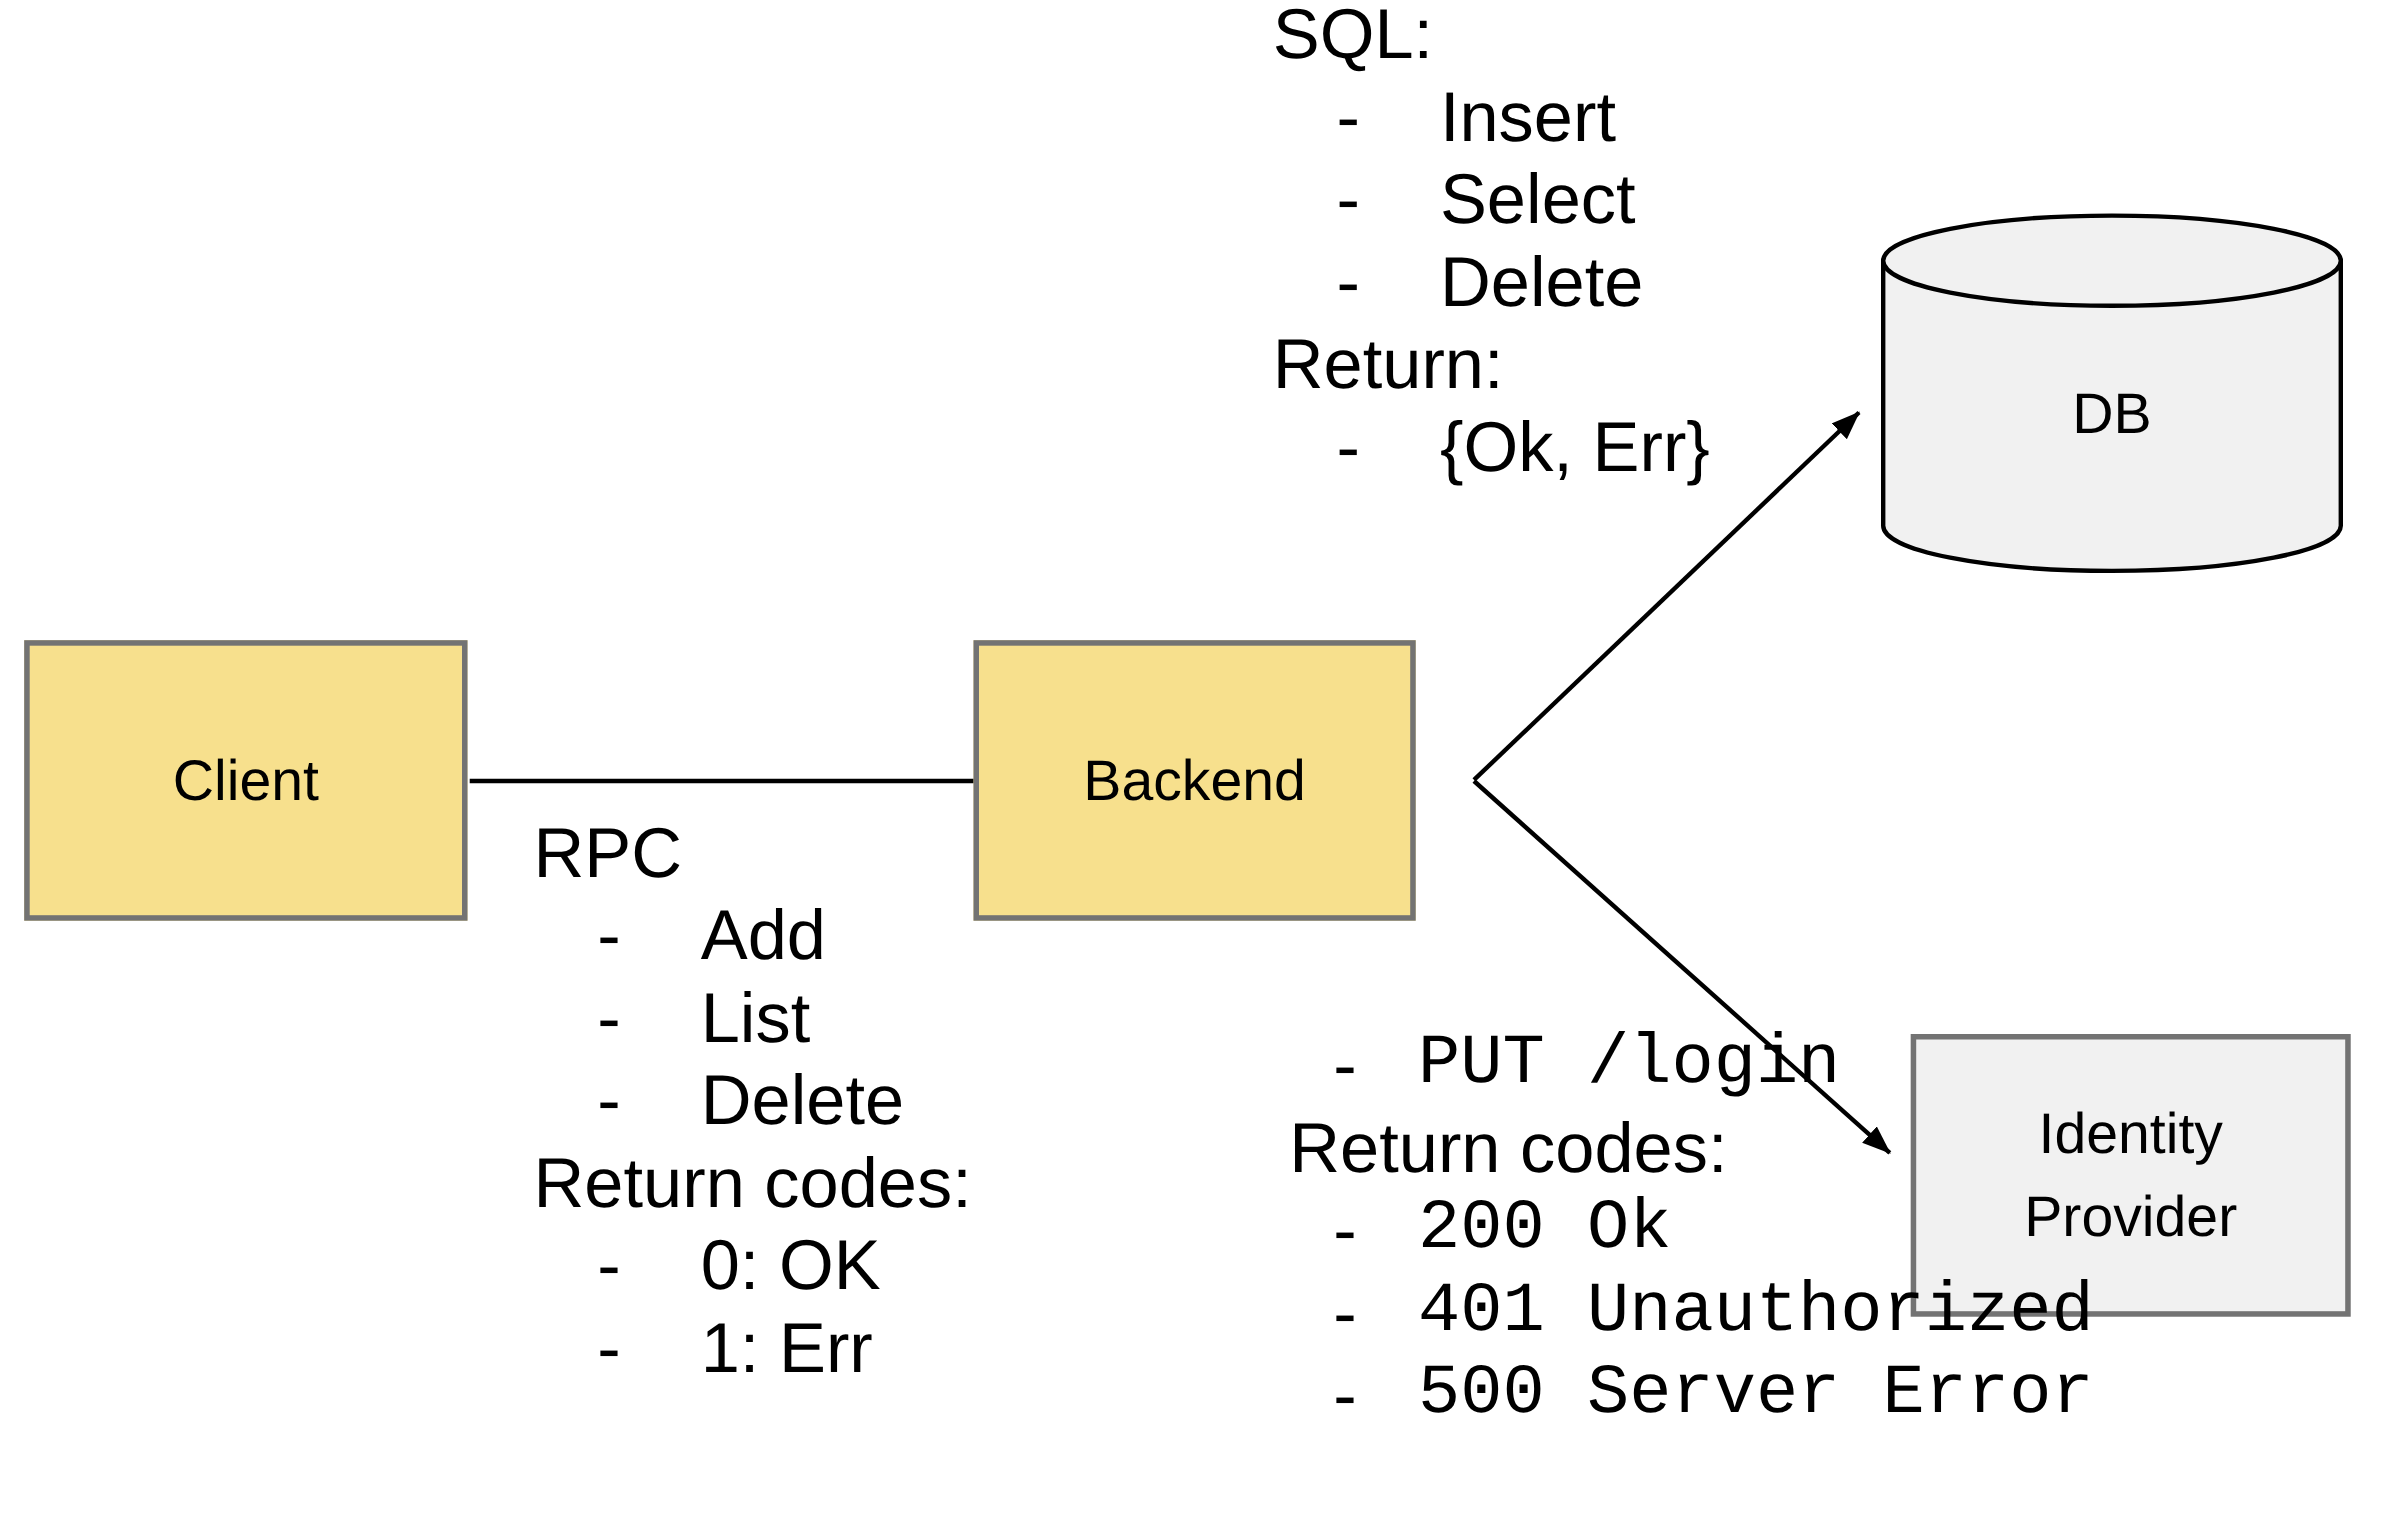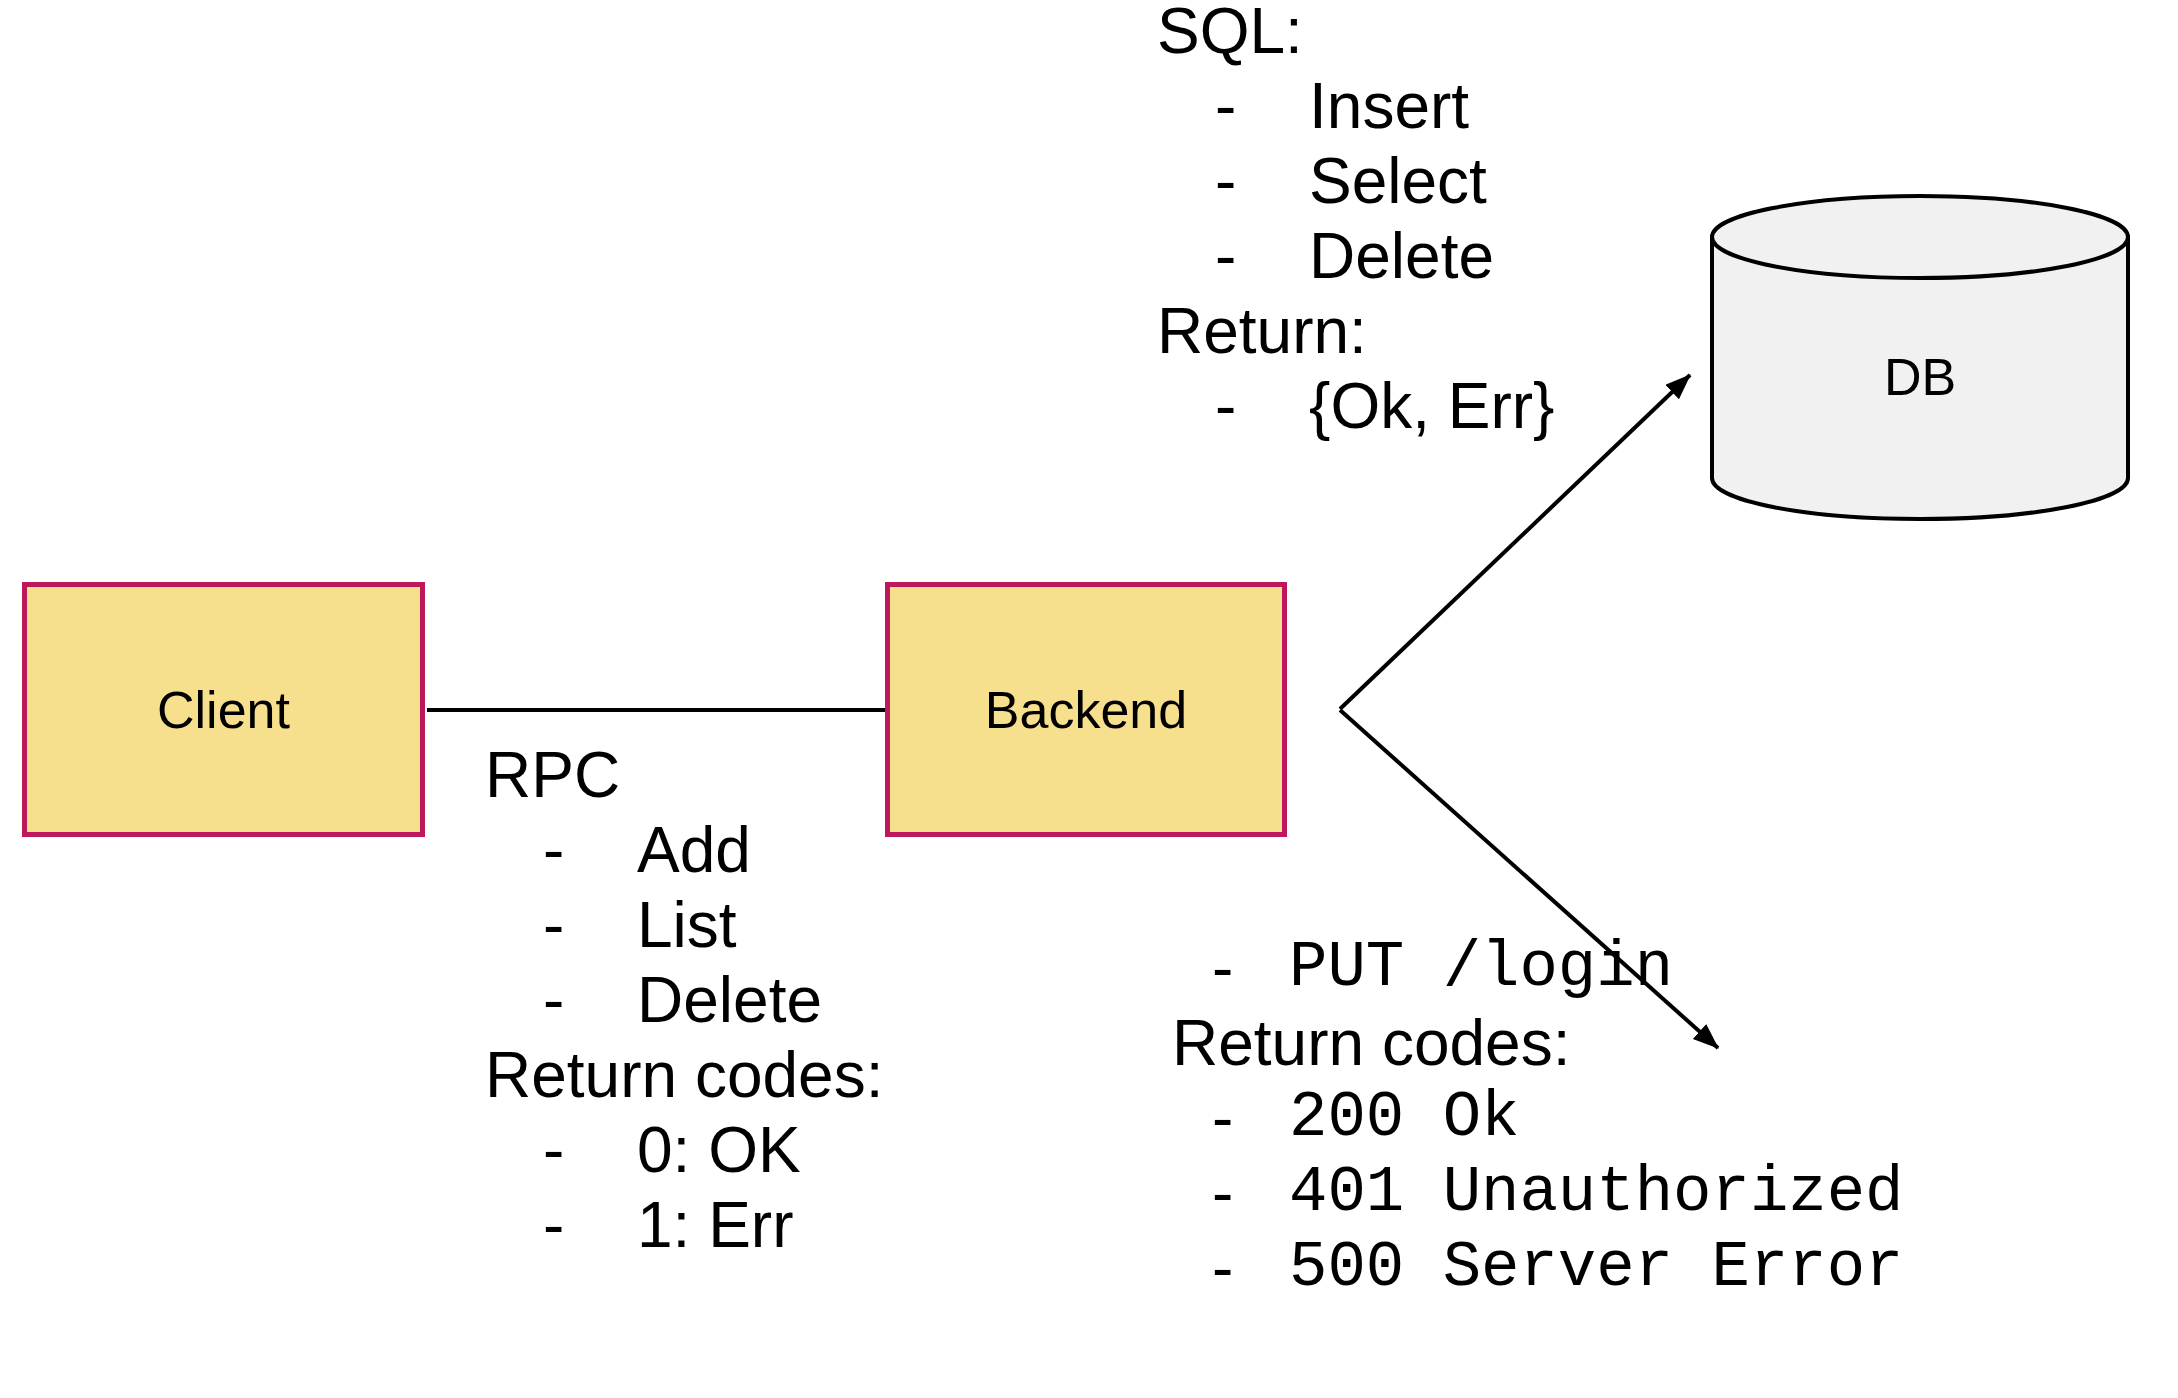--- a/index.html
+++ b/index.html
@@ -35,21 +35,21 @@
     position: absolute;
     box-sizing: border-box;
     display: flex;
     align-items: center;
     justify-content: center;
     text-align: center;
     font-size: 52px;
     line-height: 76px;
   }
   .node-rect {
-    border: 5px solid #be185d;
+    border: 5px solid #737373;
   }
   .node-yellow { background: #F7E08D; }
   .node-gray   { background: #F1F1F1; }
   .node-client  { left: 22px;   top: 582px; width: 403px; height: 255px; }
   .node-backend { left: 885px;  top: 582px; width: 402px; height: 255px; }
   .node-idp     { left: 1737px; top: 940px;  width: 400px; height: 257px; }
   .node-idp .node-label { max-width: 330px; }
   .node-db-label {
     left: 1712px; top: 262px; width: 416px; height: 230px;
     background: transparent;
@@ -105,20 +105,23 @@
   </div>
 
   <div class="node node-rect node-yellow node-backend">
     <span class="node-label">Backend</span>
   </div>
 
   <div class="node node-db-label">
     <span class="node-label">DB</span>
   </div>
 
+  <div class="node node-rect node-gray node-idp">
+    <span class="node-label">Identity Provider</span>
+  </div>
 
   <div class="anno anno-rpc">
     <div class="ln head">RPC</div>
     <div class="ln bullet">
       <span class="dash">-</span>
       <span class="btxt">Add</span>
     </div>
     <div class="ln bullet">
       <span class="dash">-</span>
       <span class="btxt">List</span>

